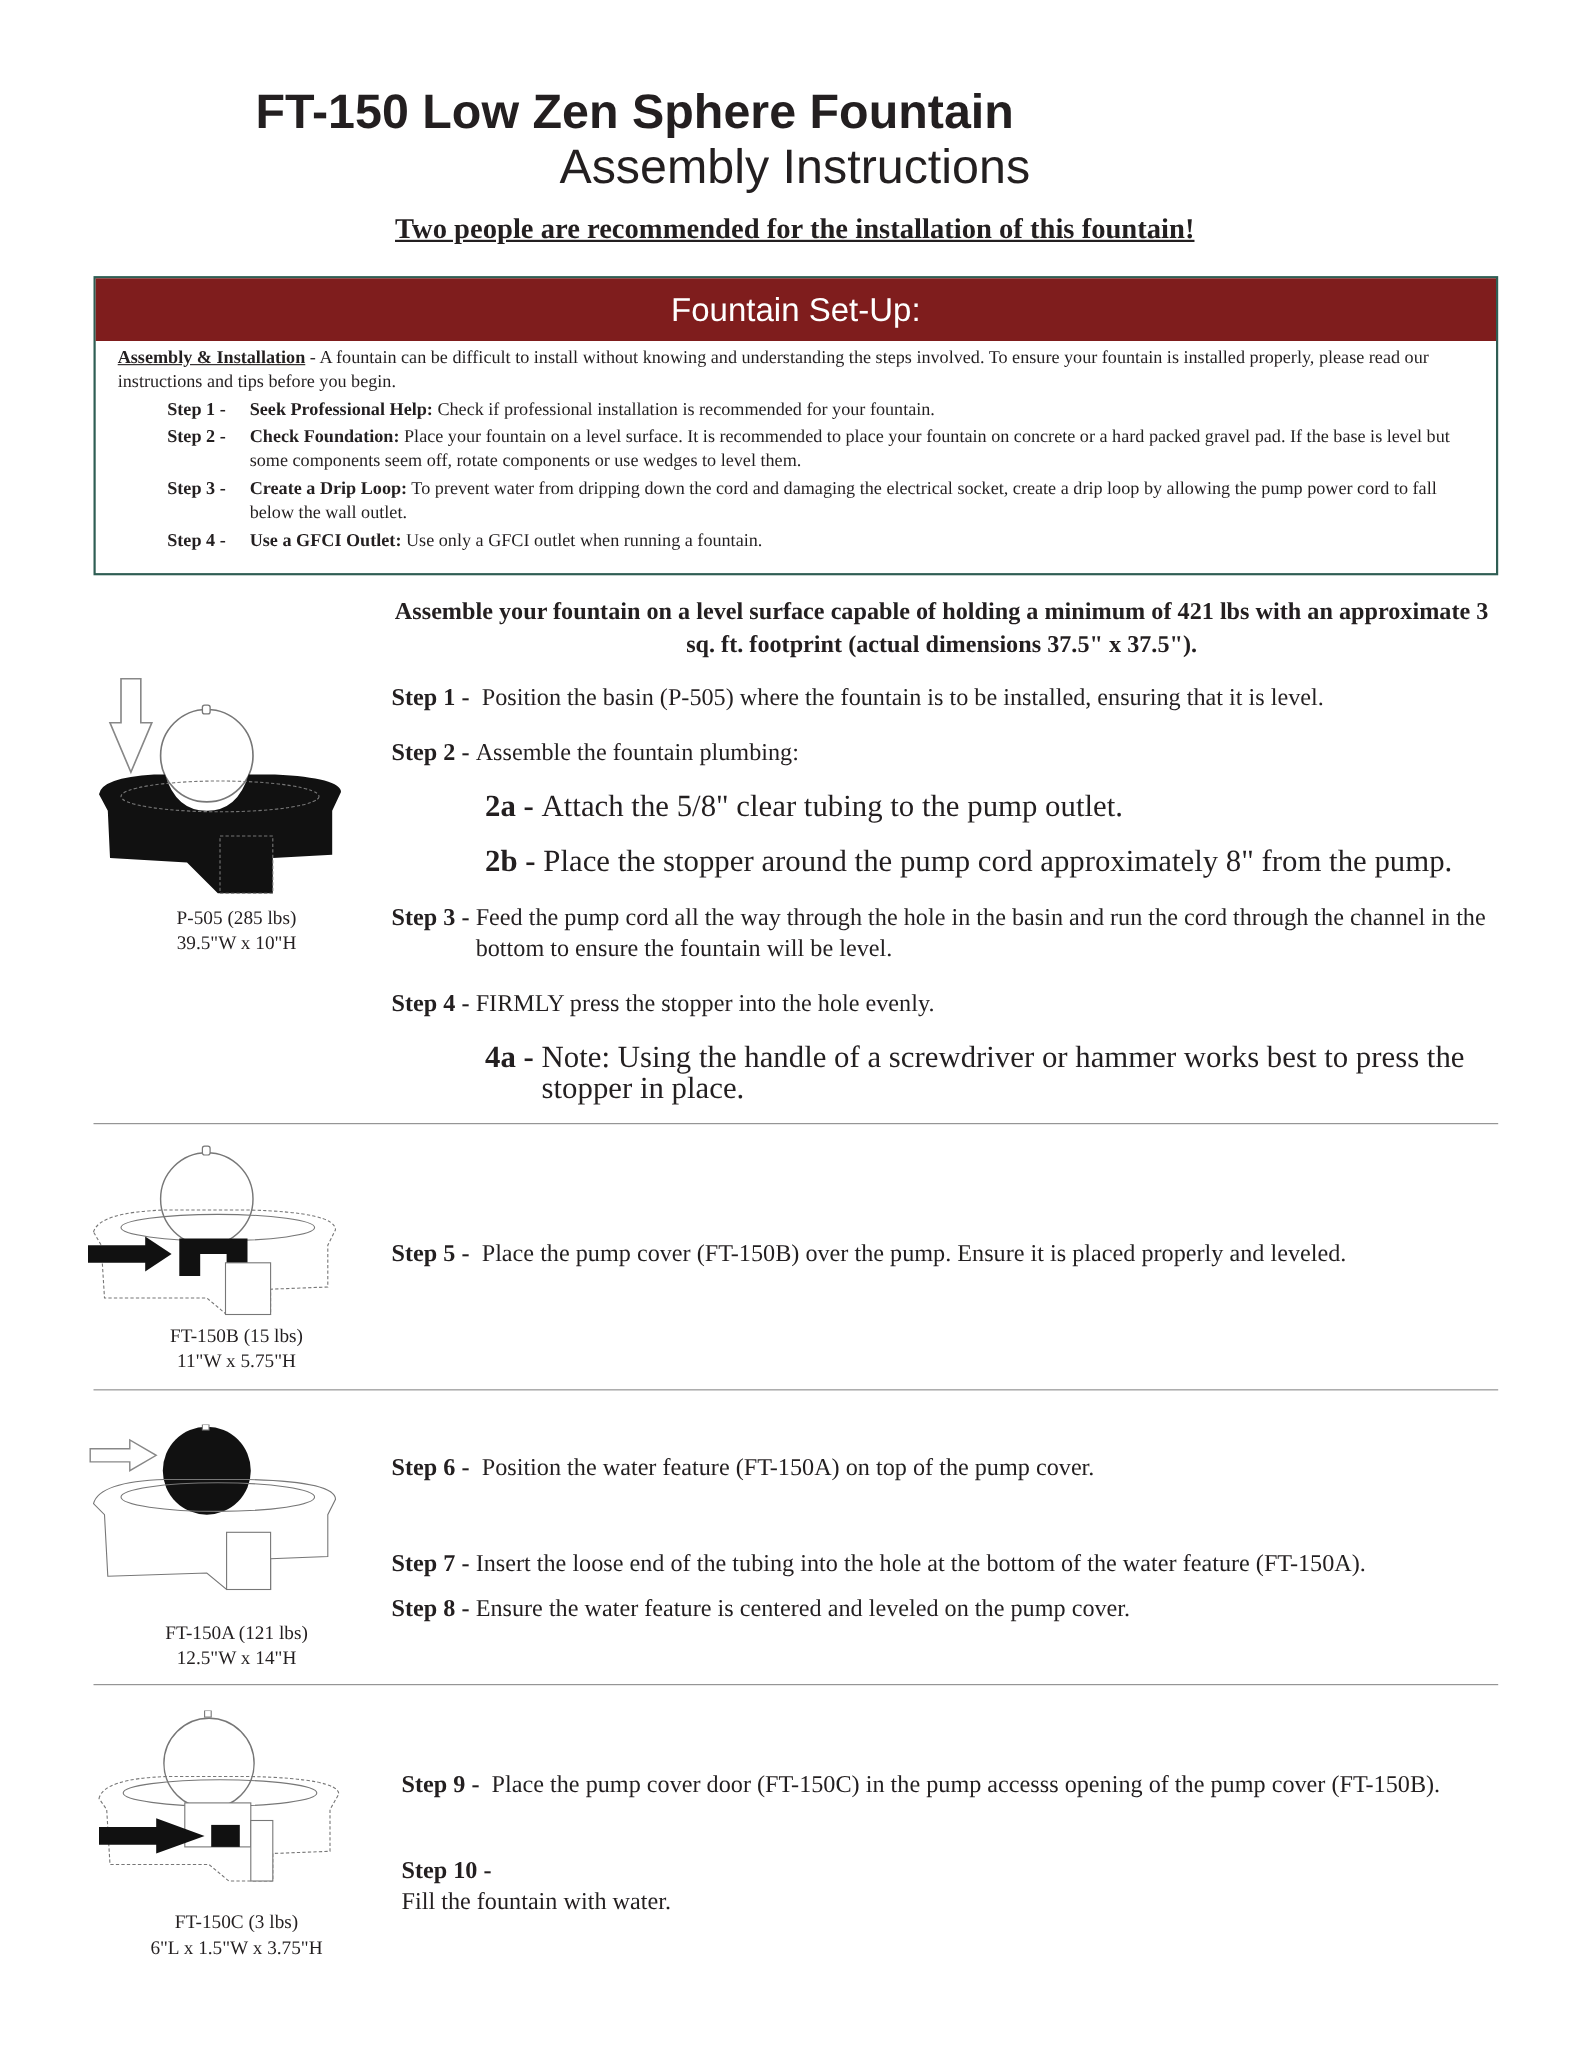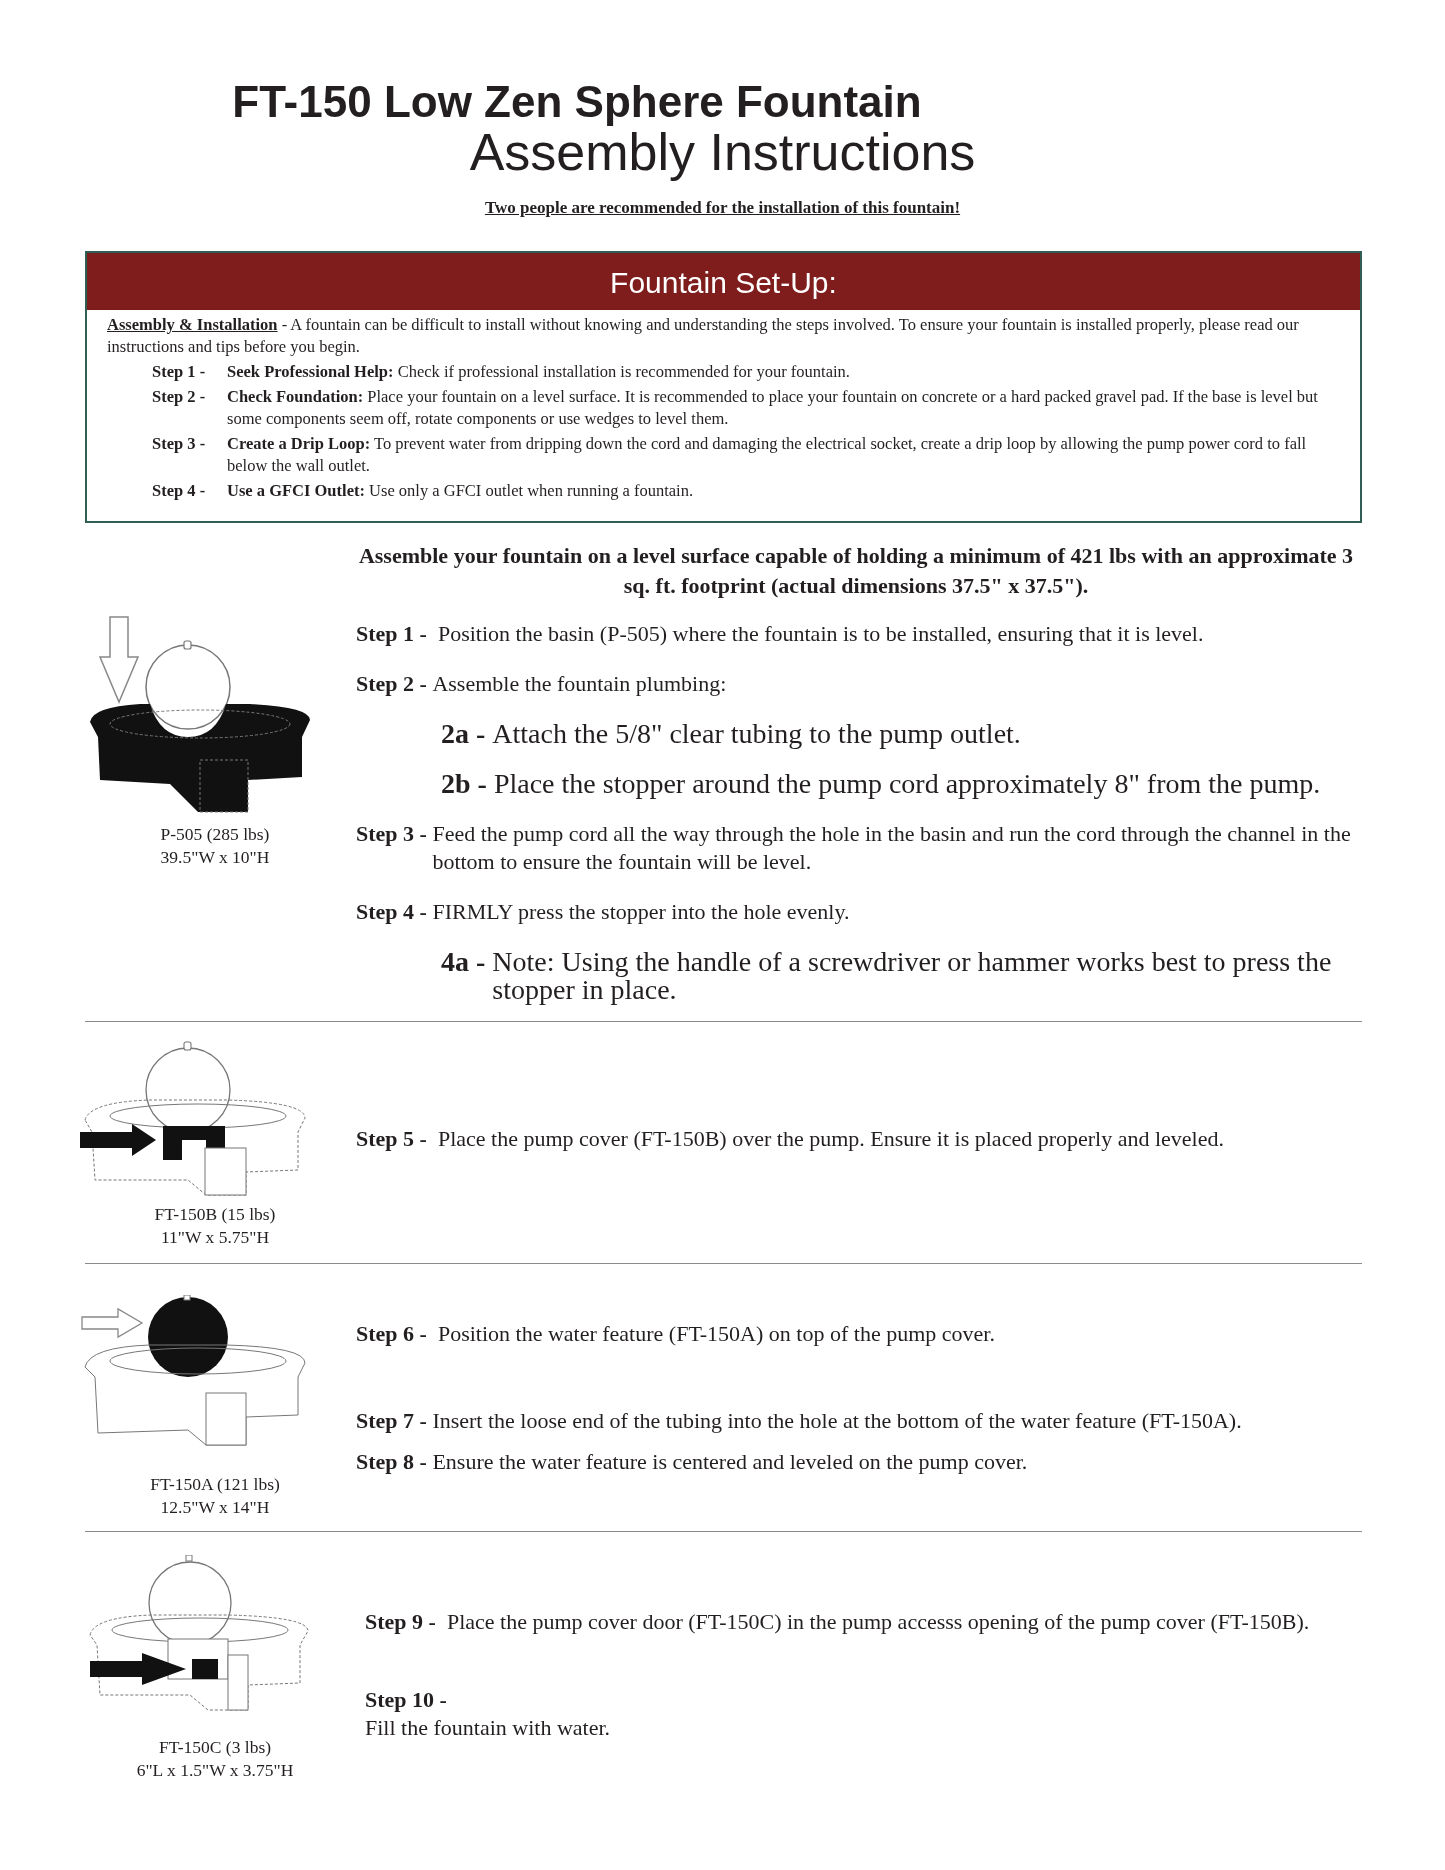--- a/index.html
+++ b/index.html
@@ -1,20 +1,20 @@
 <!DOCTYPE html>
 <html><head>
 <meta charset="utf-8">
 <style>
   html, body { margin: 0; padding: 0; background: #ffffff; }
   body { width: 1445px; height: 1870px; position: relative; color: #231f20; overflow: hidden; }
 
   #title { position: absolute; top: 76px; left: 0; width: 1154px; text-align: center; font-family: "Liberation Sans", sans-serif; font-weight: bold; font-size: 44px; line-height: 52px; color: #231f20; }
-  #subtitle { position: absolute; top: 128px; left: 0; width: 1445px; text-align: center; font-family: "Liberation Sans", sans-serif; font-size: 52px; line-height: 48px; color: #231f20; }
-  #warning { position: absolute; top: 194px; left: 0; width: 1445px; text-align: center; font-family: "Liberation Serif", serif; font-weight: bold; font-size: 17px; line-height: 28px; text-decoration: underline; color: #231f20; }
+  #subtitle { position: absolute; top: 128px; left: 0; width: 1445px; text-align: center; font-family: "Liberation Sans", sans-serif; font-size: 44px; line-height: 48px; color: #231f20; }
+  #warning { position: absolute; top: 194px; left: 0; width: 1445px; text-align: center; font-family: "Liberation Serif", serif; font-weight: bold; font-size: 26px; line-height: 28px; text-decoration: underline; color: #231f20; }
 
   #setup-box { position: absolute; top: 251px; left: 85px; width: 1277px; height: 272px; border: 2px solid #2f5e54; box-sizing: border-box; }
   #setup-header { height: 57px; background: #7f1d1d; color: #fff; font-family: "Liberation Sans", sans-serif; font-size: 30px; line-height: 60px; text-align: center; }
   #setup-body { padding: 4px 20px 0 20px; font-family: "Liberation Serif", serif; font-size: 16.5px; line-height: 22px; color: #231f20; }
   .intro-label { font-weight: bold; text-decoration: underline; }
   .setup-step { display: flex; margin-top: 3px; padding-left: 45px; }
   .setup-step .num { font-weight: bold; width: 75px; flex: none; white-space: pre; }
   .setup-step .txt { flex: 1; }
   .setup-step .bold { font-weight: bold; }
 

